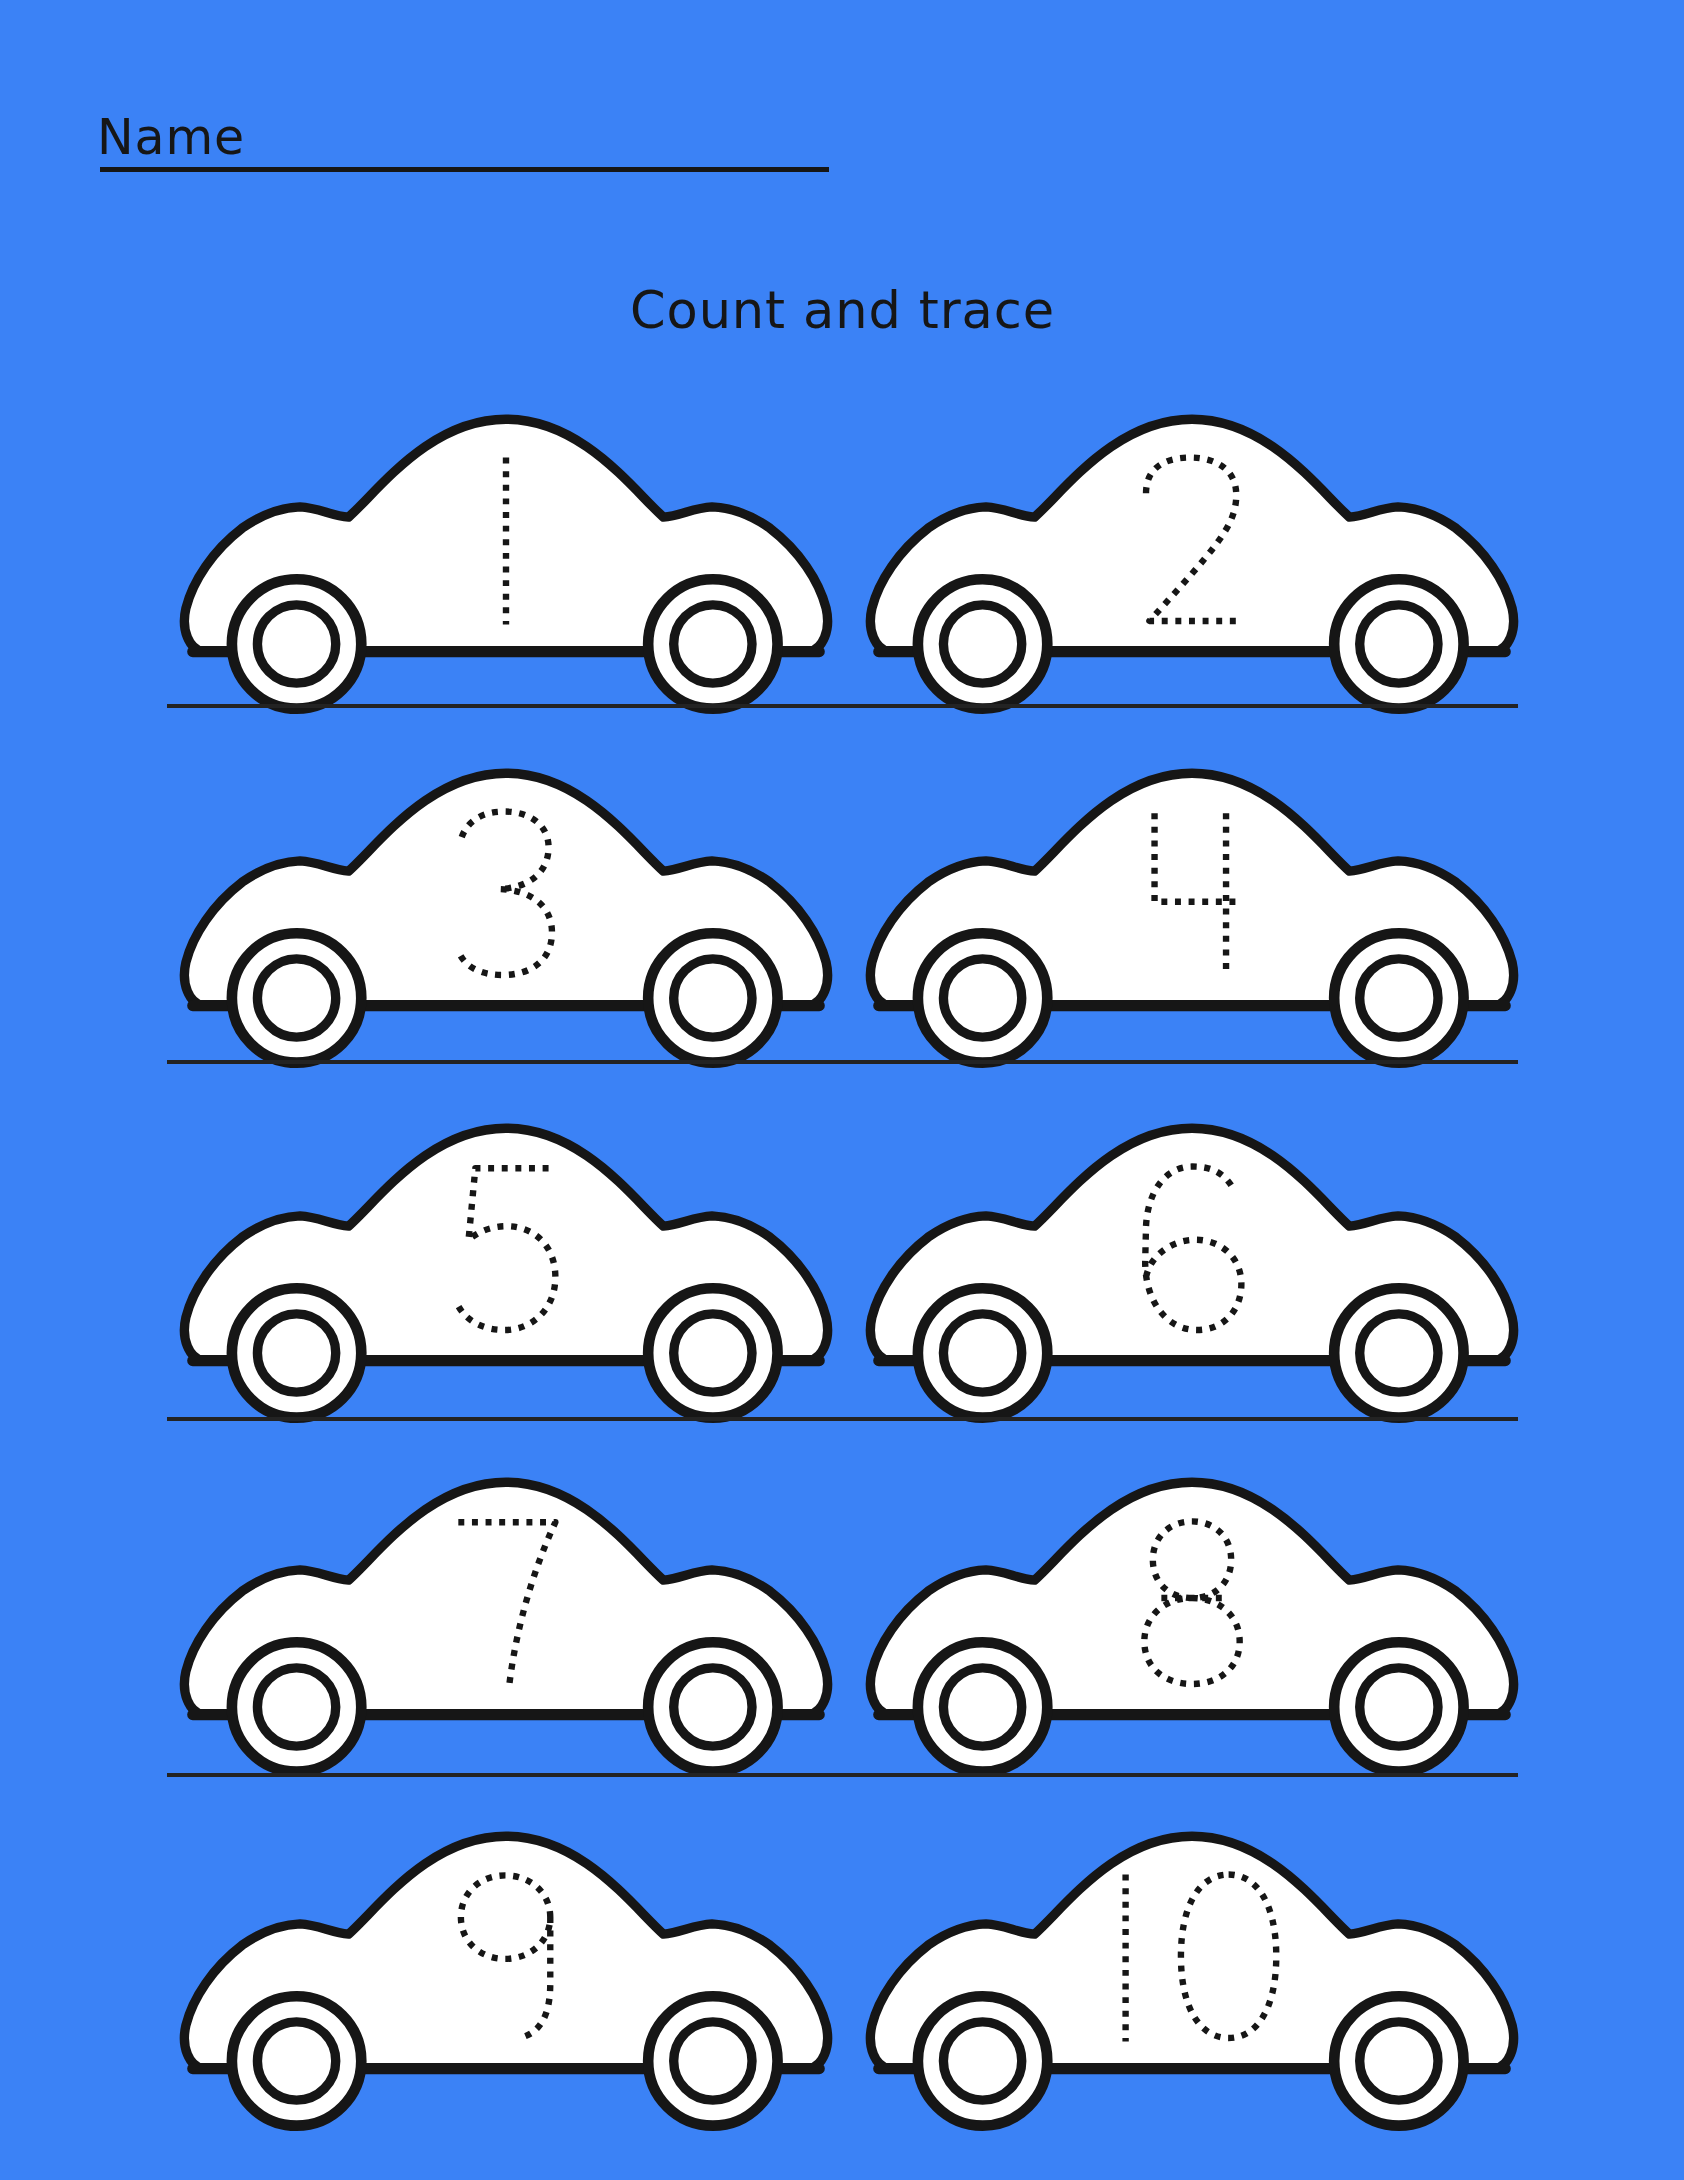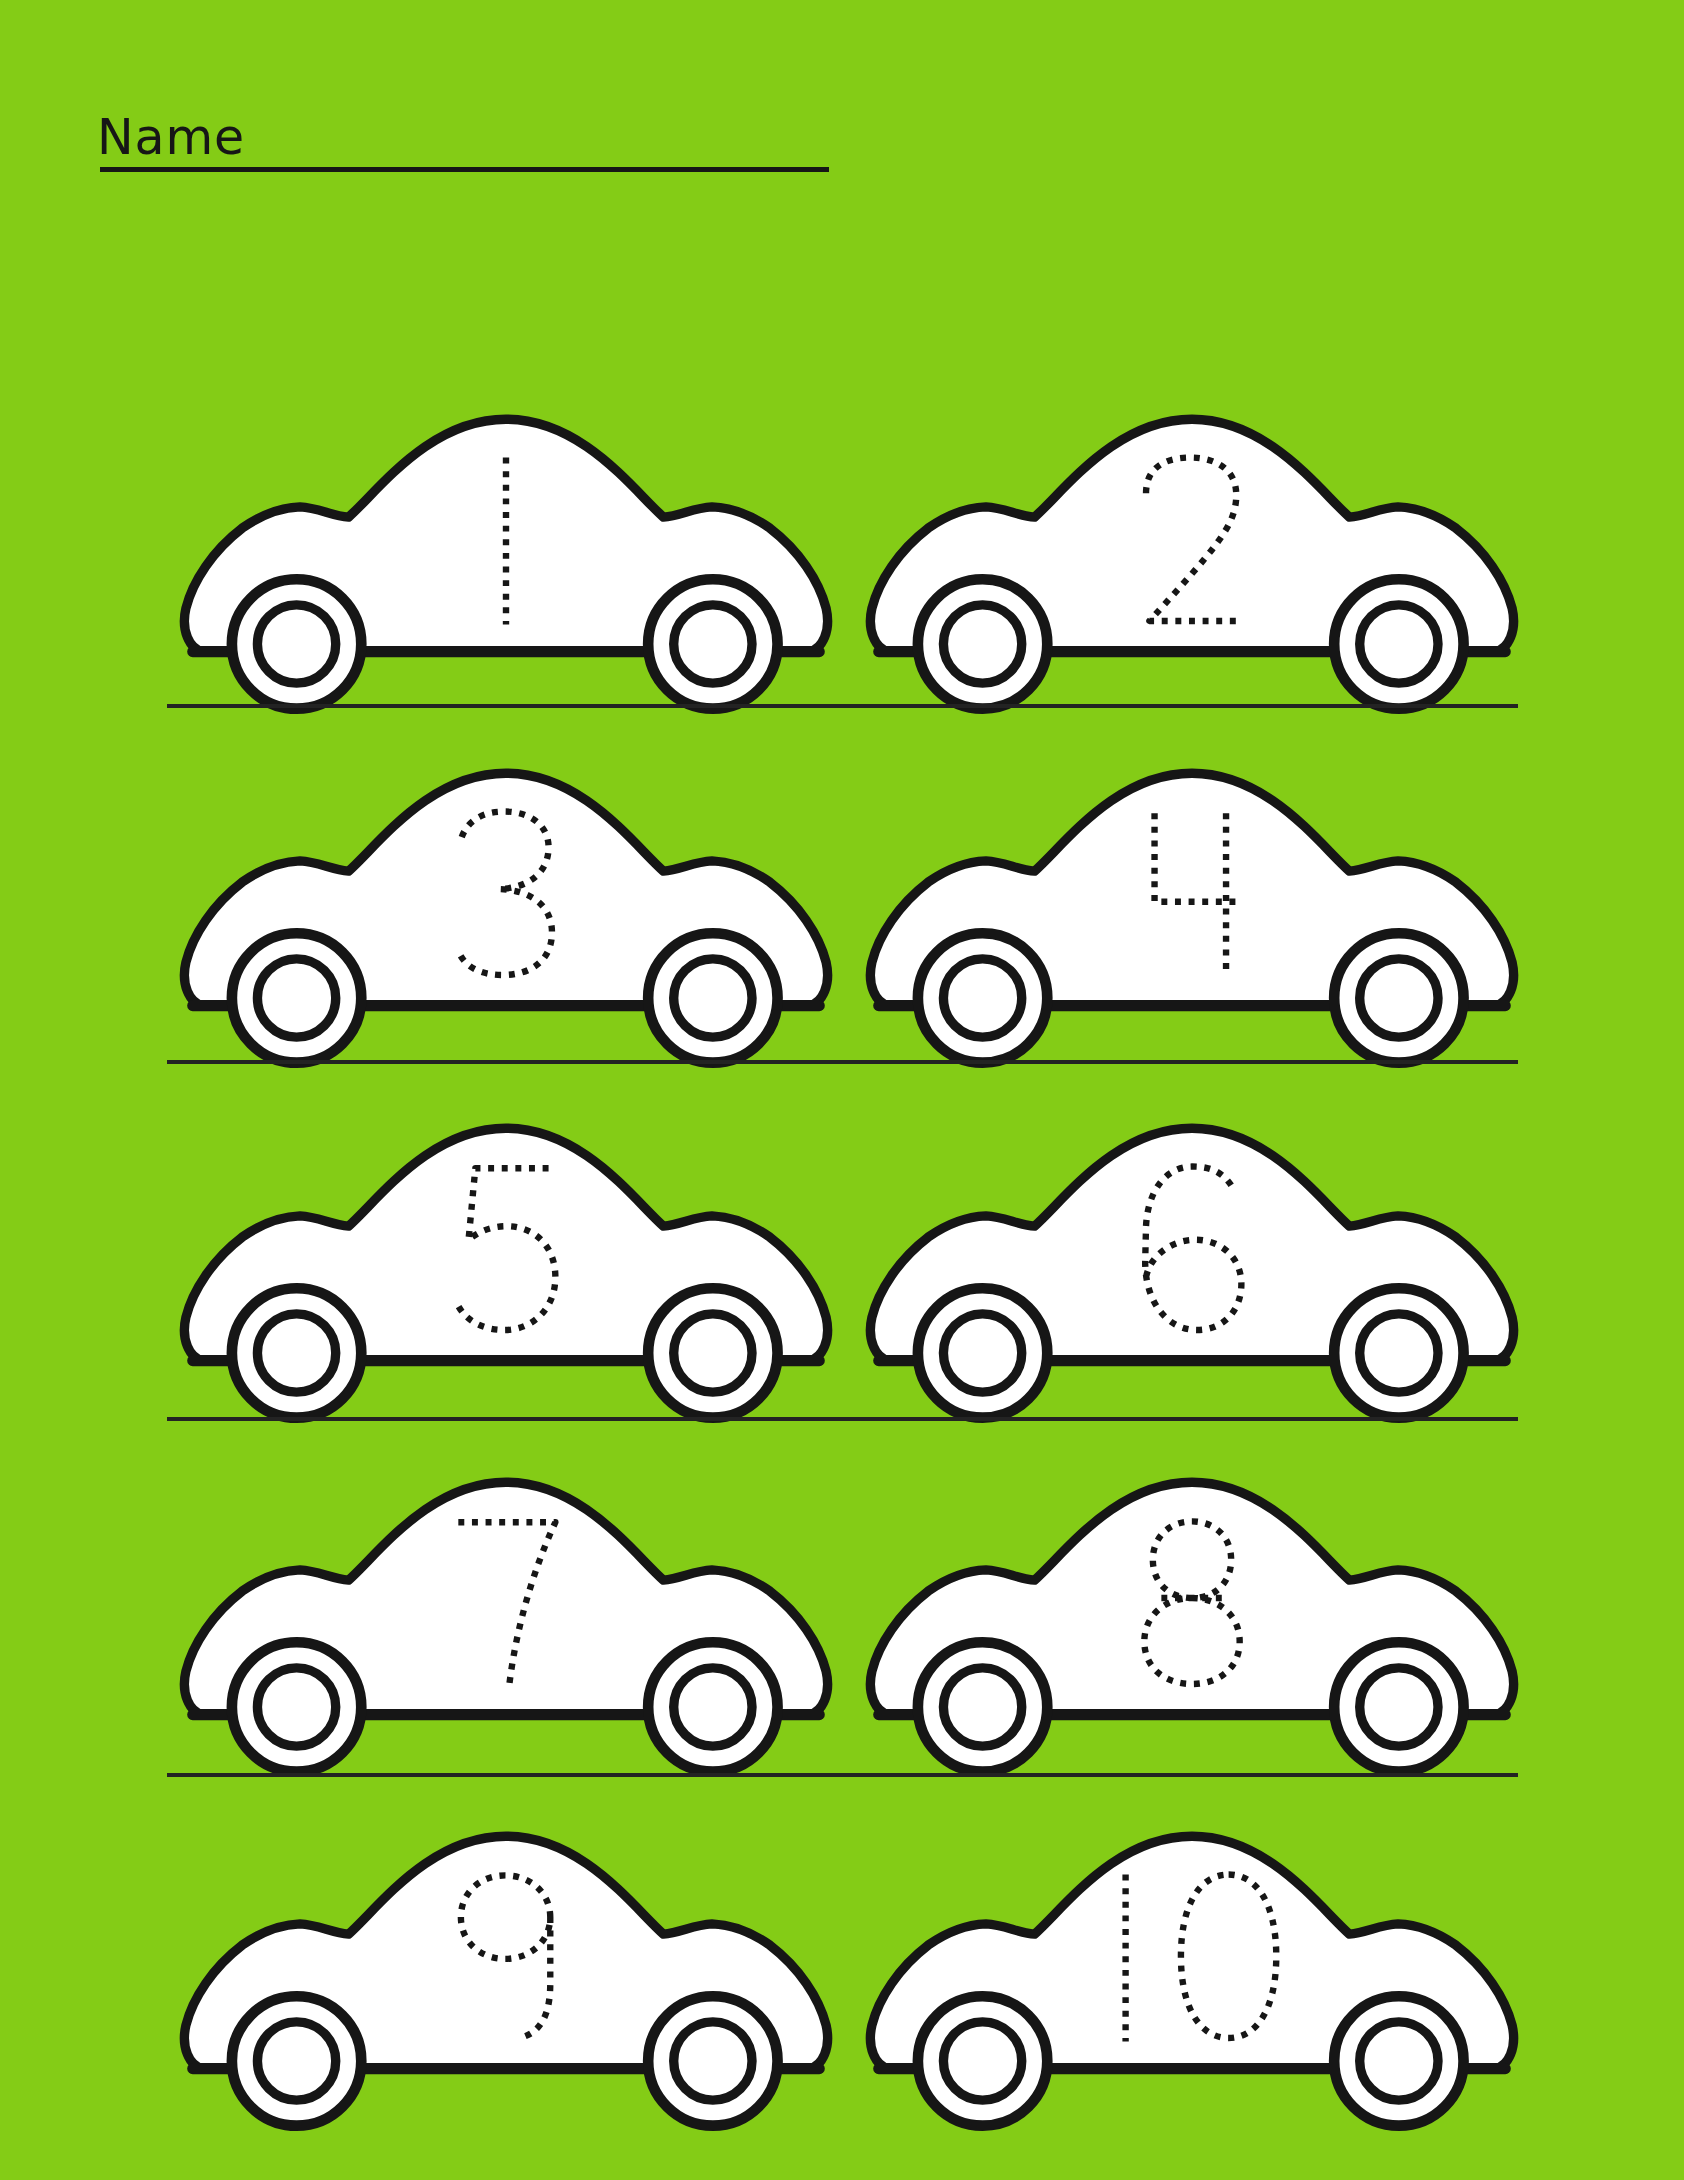--- a/index.html
+++ b/index.html
@@ -1,19 +1,19 @@
 <!DOCTYPE html>
 <html style="font-size:13.6px"><head>
 <meta charset="utf-8">
 <style>
   html,body { margin:0; padding:0; }
   body { background:#9a9a9a; font-family:"DejaVu Sans","Liberation Sans",sans-serif; }
   .page {
     position:relative; width:1685px; height:2181px;
-    background:#84cc16; overflow:hidden; margin:0 auto;
+    background:#3b82f6; overflow:hidden; margin:0 auto;
   }
   .name-label {
     position:absolute; left:97px; top:109px;
     font-size:49px; color:#161616; letter-spacing:0.9px;
   }
   .name-underline {
     position:absolute; left:100px; top:167px; width:729px; height:5.1px;
     background:#161616;
   }
   .sheet-title {
@@ -33,20 +33,21 @@
     position:absolute; left:167px; width:1351px; height:4.3px;
     background:#232323;
   }
 </style>
 </head>
 <body>
 
 <div class="page">
   <div class="name-label">Name</div>
   <div class="name-underline"></div>
+  <div class="sheet-title">Count and trace</div>
   <div id="sheet">
       <svg class="car" viewBox="0 0 780 390" width="664" height="332" style="left: 174px; top: 392px;">
         <path class="body" d="M 34,305 C 18,302 8,280 14,254 C 22,222 46,186 80,160 C 100,146 122,136 148,135 C 170,136 186,146 205,147 C 240,116 300,32 390,32 C 480,32 540,116 575,147 C 594,146 610,136 632,135 C 658,136 680,146 700,160 C 734,186 758,222 766,254 C 772,280 762,302 746,305 L 34,305 Z"></path>
         <line class="chassis" x1="22" y1="305" x2="758" y2="305"></line>
         <circle class="tire" cx="144" cy="296" r="76"></circle>
         <circle class="hub" cx="144" cy="296" r="46"></circle>
         <circle class="tire" cx="633" cy="296" r="76"></circle>
         <circle class="hub" cx="633" cy="296" r="46"></circle>
         <g class="num">
           <path d="M 35,4 L 35,200" transform="translate(355,73)"></path>

